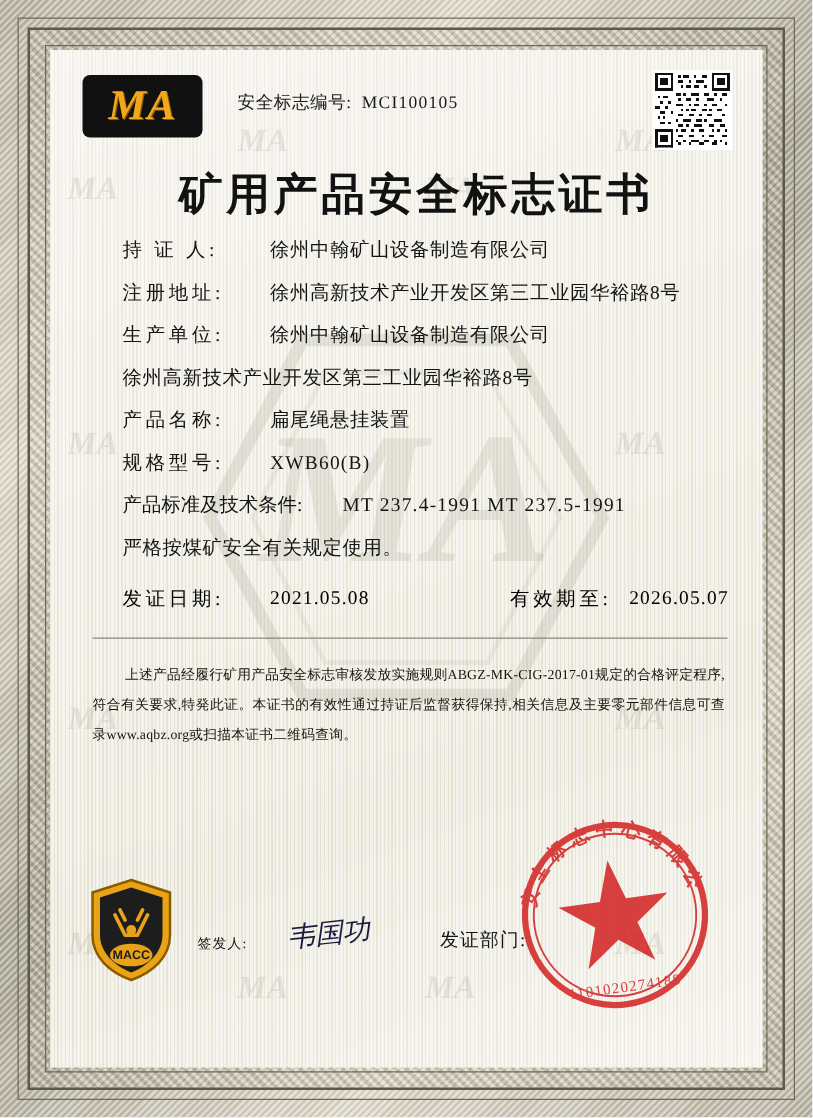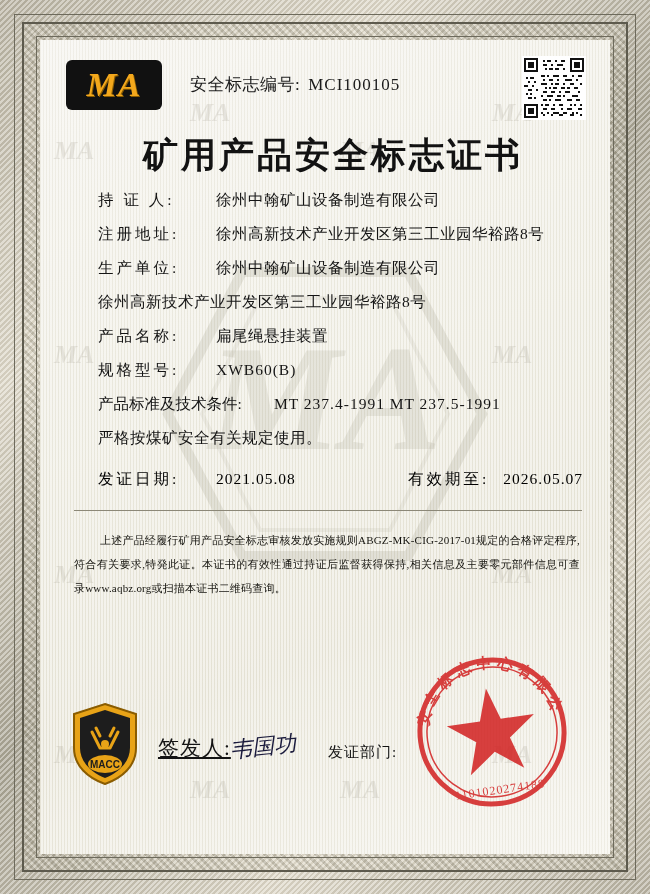--- a/index.html
+++ b/index.html
@@ -96,21 +96,21 @@
     font-style: italic;
     font-size: 34px;
     letter-spacing: 1px;
     font-family: "Liberation Serif", serif;
     text-shadow: 1px 1px 0 #8a5c00;
   }
   .cert-no {
     position: absolute;
     left: 150px;
     top: 33px;
-    font-size: 17px;
+    font-size: 14px;
     color: #1a1a1a;
     letter-spacing: 0.5px;
     white-space: nowrap;
   }
   .cert-no .val {
     font-family: "Liberation Serif", serif;
     letter-spacing: 1px;
     margin-left: 8px;
   }
   .qr {
@@ -225,38 +225,37 @@
     position: absolute;
     left: 30px;
     bottom: 68px;
     width: 70px;
     height: 84px;
   }
   .sign-label {
     position: absolute;
     left: 118px;
     bottom: 92px;
-    font-size: 21px;
+    font-size: 11px;
     letter-spacing: 1px;
     color: #141414;
-    text-decoration: underline;
   }
   .signature {
     position: absolute;
     left: 190px;
     bottom: 92px;
     font-size: 22px;
     font-style: italic;
     font-family: "Liberation Serif", serif;
     color: #1a1a3c;
     transform: rotate(-6deg);
   }
   .dept-label {
     position: absolute;
-    left: 288px;
+    left: 312px;
     bottom: 92px;
     font-size: 15px;
     letter-spacing: 1px;
     color: #141414;
     margin-top: 47px;
   }
   .red-seal {
     position: absolute;
     right: 34px;
     bottom: 38px;

